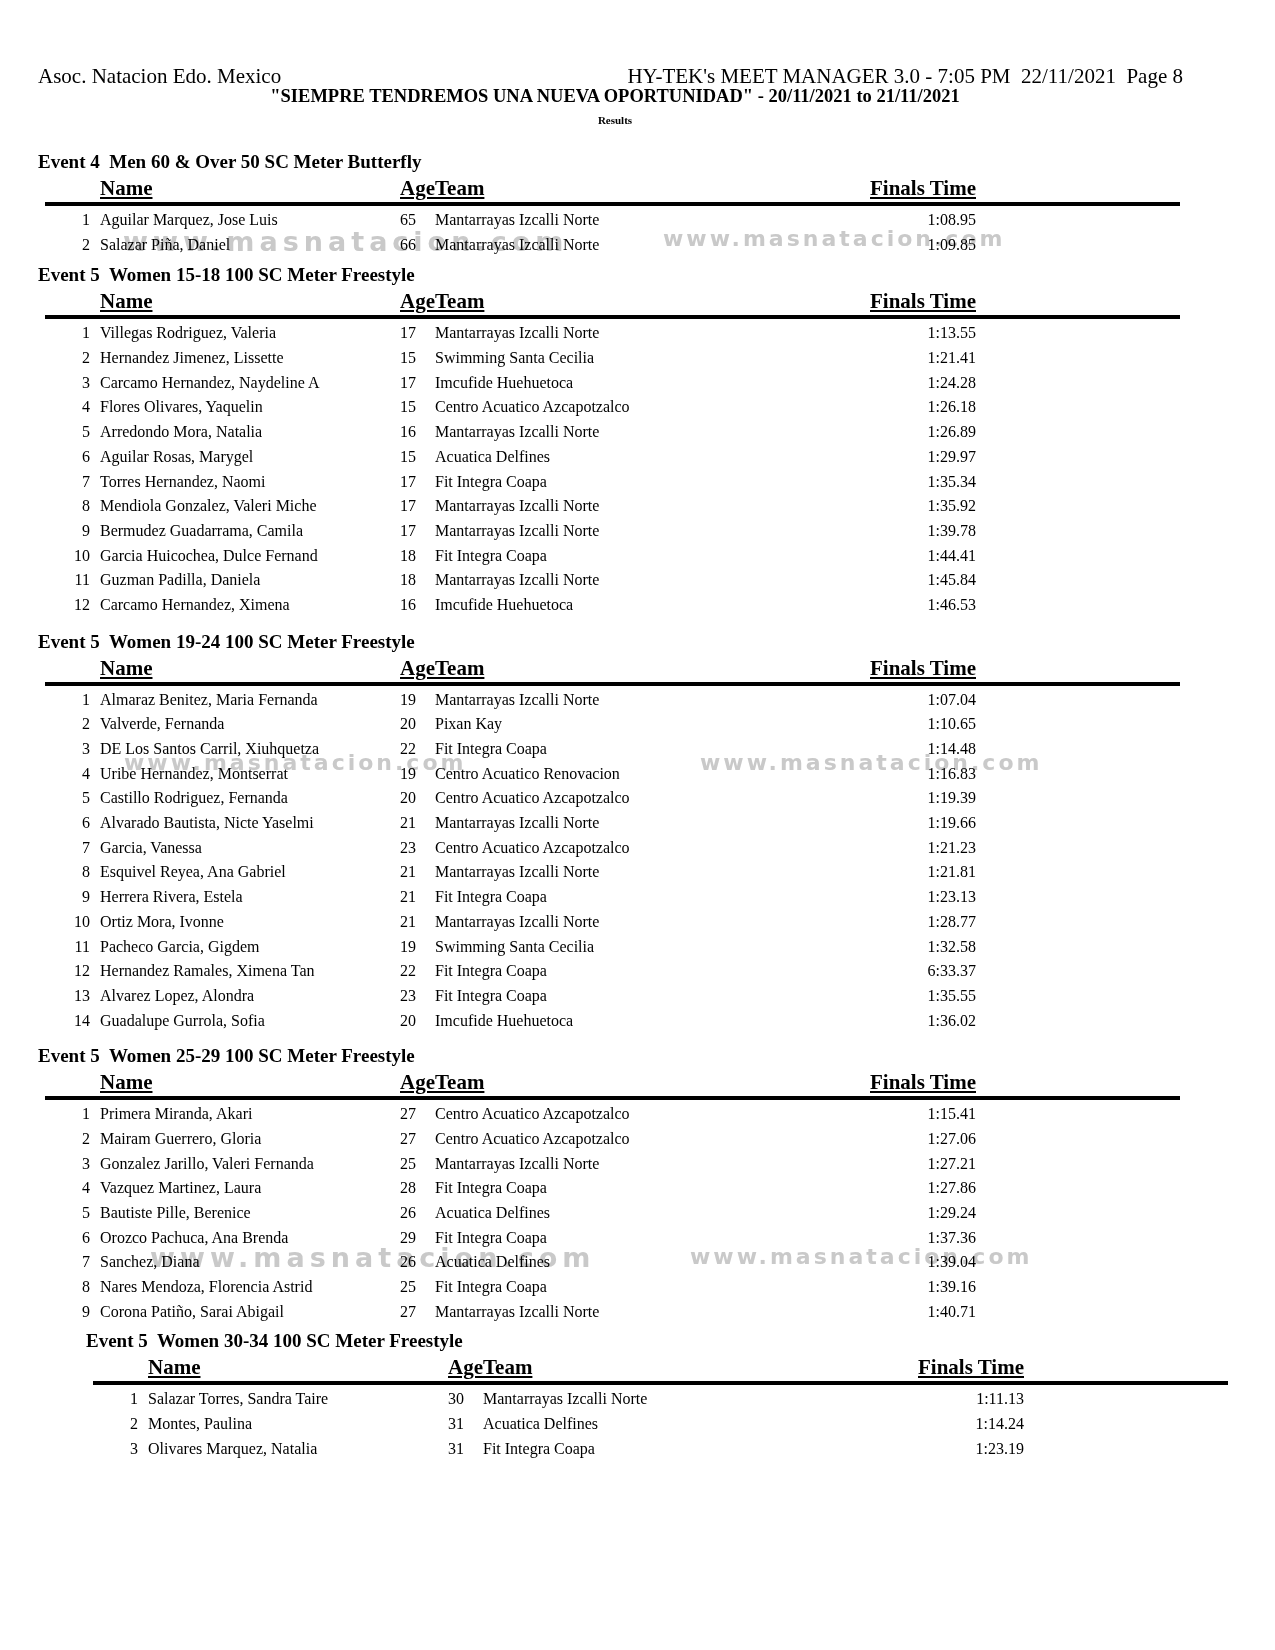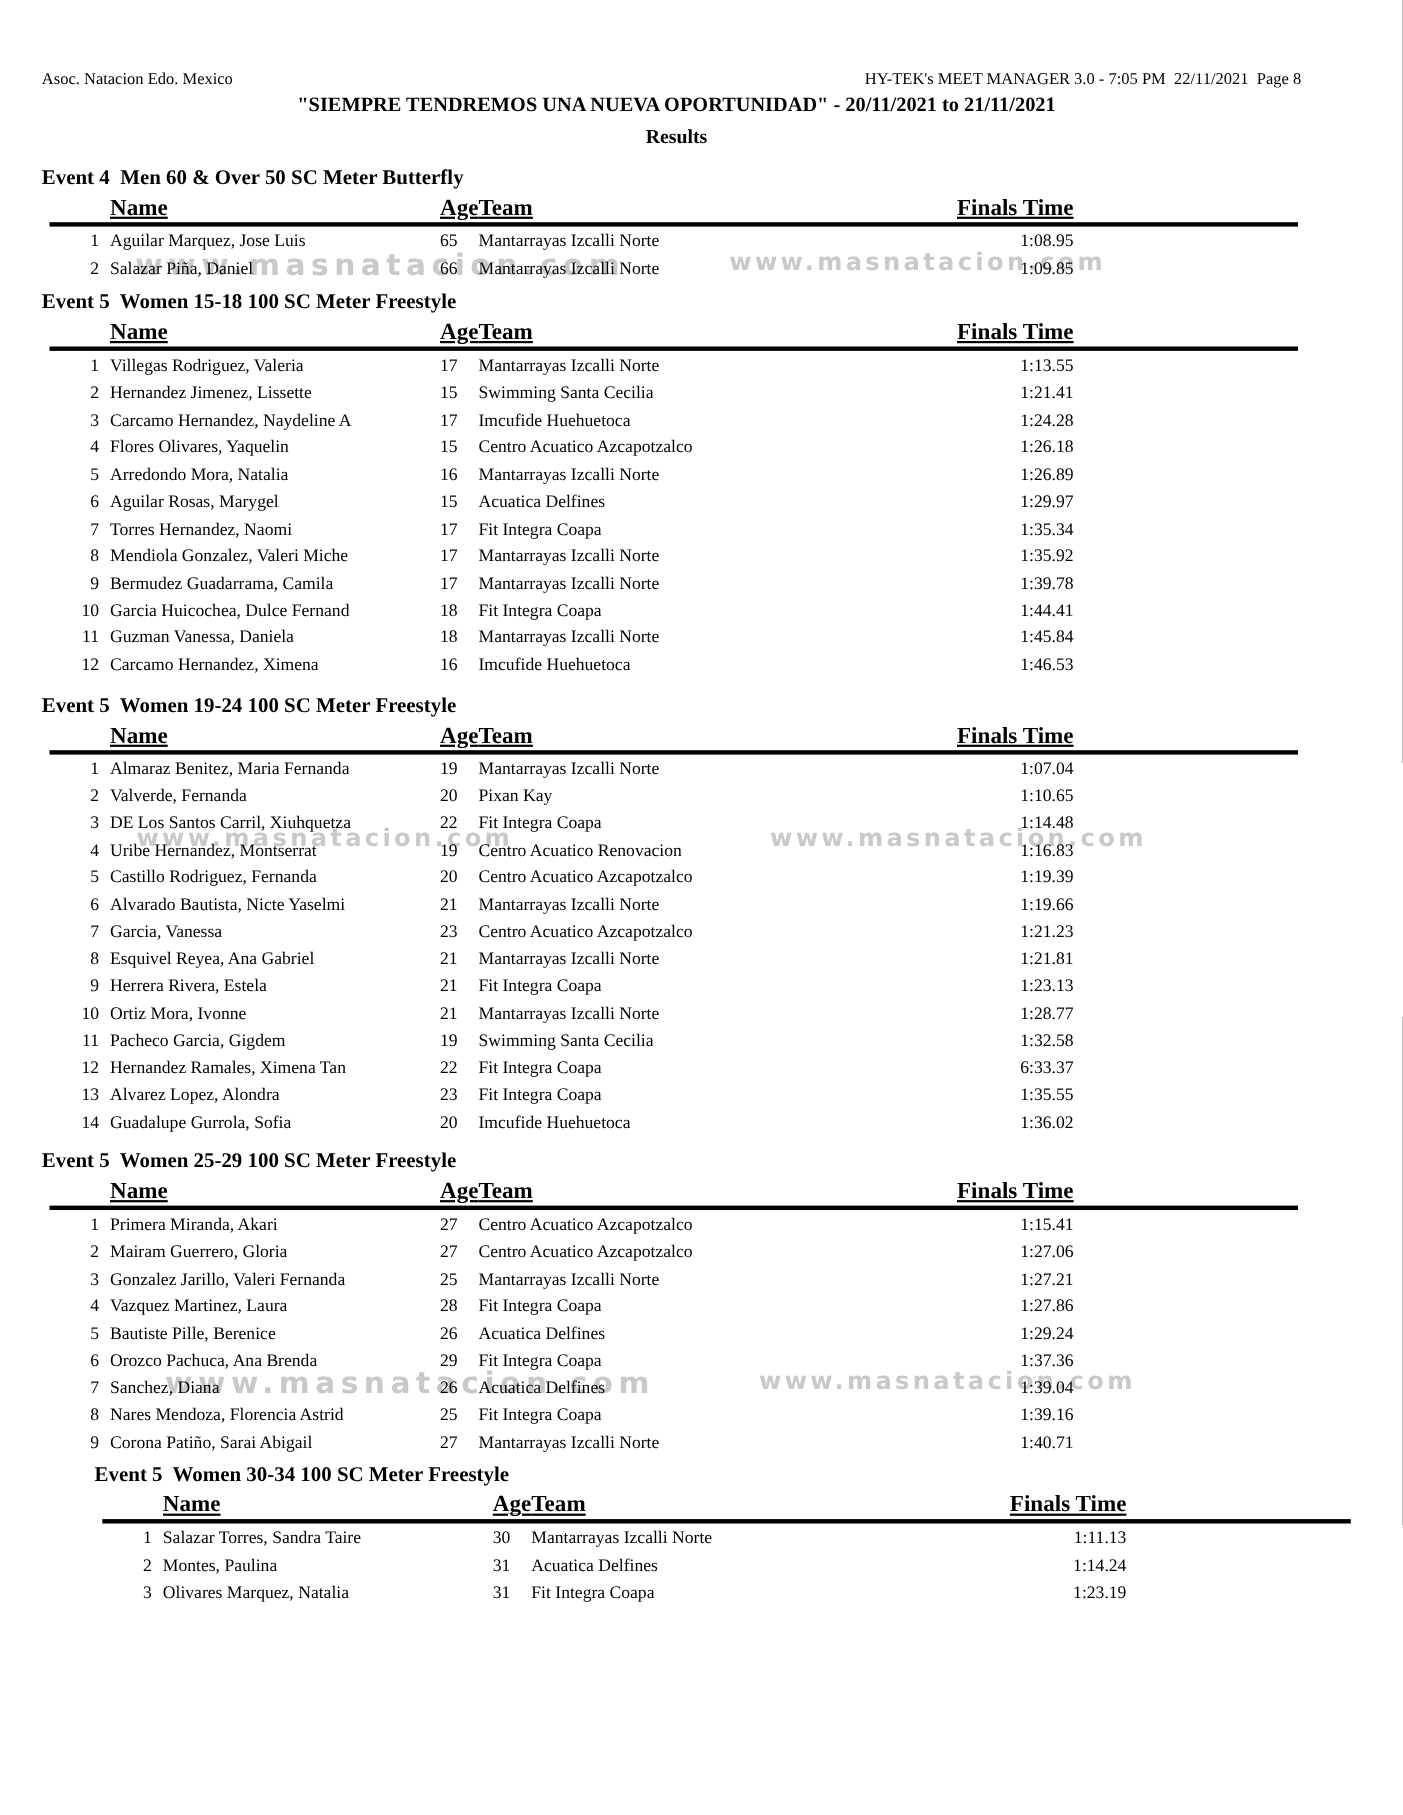--- a/index.html
+++ b/index.html
@@ -24,34 +24,34 @@
     text-align:center;
   }
   .wm-a { font-size:27px; letter-spacing:5px; }
   .wm-b { font-size:22px; letter-spacing:3px; }
 
   
   .top-line {
     position:absolute; z-index:1;
     top:64px; left:38px; right:92px;
     display:flex; justify-content:space-between;
-    font-size:15px; white-space:pre;
+    font-size:21px; white-space:pre;
   }
   .meet-title {
     position:absolute; z-index:1;
     top:86px; left:0; width:1230px;
     text-align:center;
     font-weight:bold; font-size:18.5px;
     white-space:pre;
   }
   .results-label {
     position:absolute; z-index:1;
     top:114px; left:0; width:1230px;
     text-align:center;
-    font-weight:bold; font-size:18px;
+    font-weight:bold; font-size:11px;
   }
 
   
   .events { position:absolute; z-index:1; top:150px; left:0; right:0; }
 
   .event-section { position:relative; }
   .event-section:nth-child(2) { margin-top:8px; }
   .event-section:nth-child(3) { margin-top:14px; }
   .event-section:nth-child(4) { margin-top:13px; }
   .event-section:nth-child(5) { margin-top:7px;margin-left:48px; }
@@ -217,21 +217,21 @@
   <div class="row">
     <span class="cell c-place">10</span>
     <span class="cell c-name">Garcia Huicochea, Dulce Fernand</span>
     <span class="cell c-age">18</span>
     <span class="cell c-team">Fit Integra Coapa</span>
     <span class="cell c-finals">1:44.41</span>
   </div>
 
   <div class="row">
     <span class="cell c-place">11</span>
-    <span class="cell c-name">Guzman Vanessa, Daniela</span>
+    <span class="cell c-name">Guzman Padilla, Daniela</span>
     <span class="cell c-age">18</span>
     <span class="cell c-team">Mantarrayas Izcalli Norte</span>
     <span class="cell c-finals">1:45.84</span>
   </div>
 
   <div class="row">
     <span class="cell c-place">12</span>
     <span class="cell c-name">Carcamo Hernandez, Ximena</span>
     <span class="cell c-age">16</span>
     <span class="cell c-team">Imcufide Huehuetoca</span>

